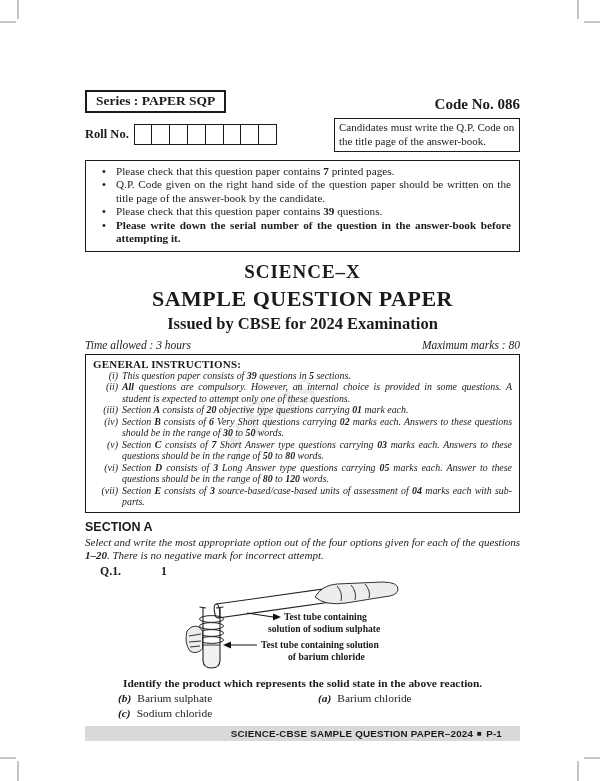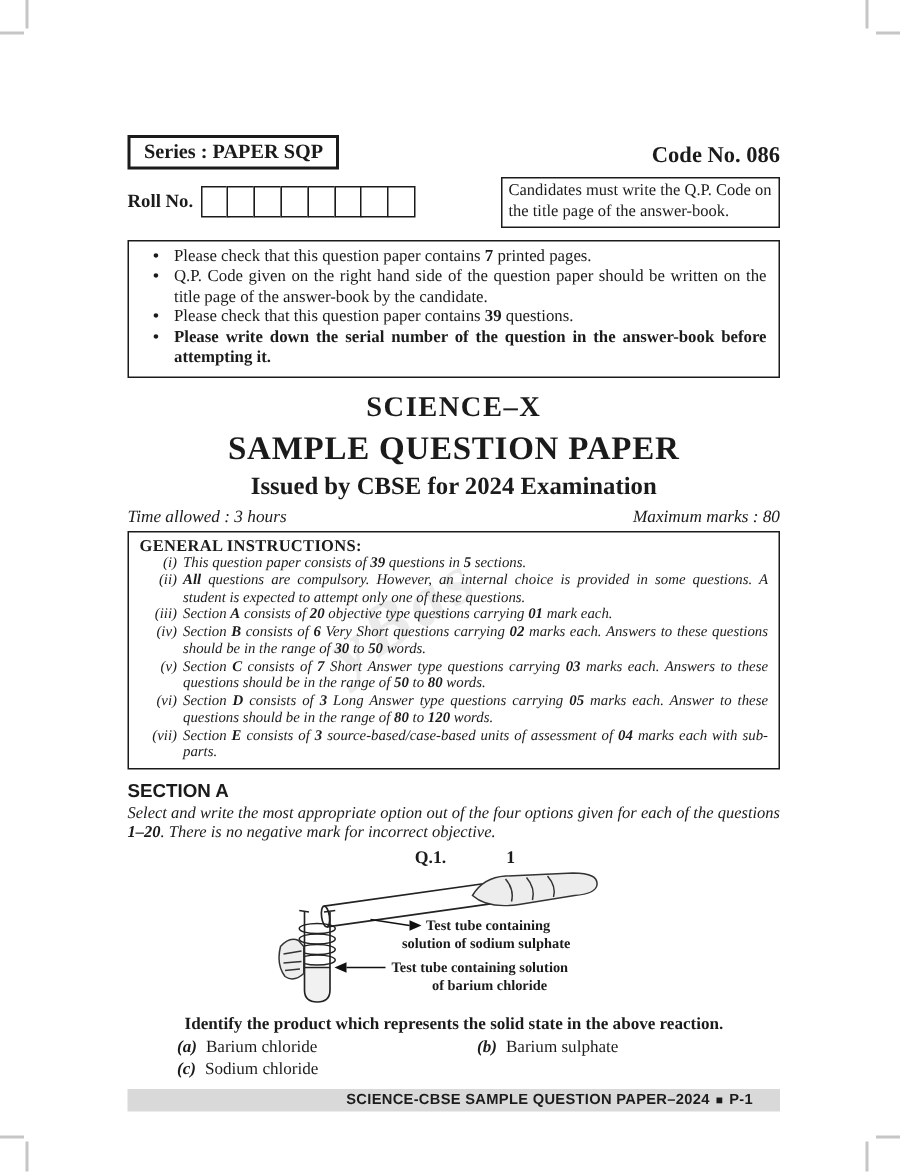--- a/index.html
+++ b/index.html
@@ -50,21 +50,21 @@
   .gibox{border:1.2px solid #1b1b1b;margin-top:3px;padding:3px 7px 4px 7px;}
   .gi-head{font-weight:bold;font-size:11px;letter-spacing:0.2px;}
   .gi-item{display:grid;grid-template-columns:25px 1fr;column-gap:4px;
            font-style:italic;font-size:9.9px;line-height:11.5px;}
   .gi-num{text-align:right;}
   .gi-text{text-align:justify;}
 
   
   .secA{margin-top:7px;font-family:"Liberation Sans",sans-serif;font-weight:bold;font-size:12.5px;}
   .intro{margin-top:2px;font-style:italic;font-size:11px;line-height:13px;text-align:justify;}
-  .q1row{margin-top:2px;display:flex;justify-content:center;font-weight:bold;font-size:11.8px;gap:40px;}
+  .q1row{margin-top:2px;display:flex;justify-content:flex-start;font-weight:bold;font-size:11.8px;gap:40px;}
   .q1row .qlabel{margin-left:15px;}
 
   
   .figure-wrap{position:relative;height:94px;margin-top:1px;font-weight:bold;}
   .figure-wrap svg{position:absolute;left:100px;top:0;}
   .figlabel{font-family:"Liberation Serif",serif;font-size:9.6px;fill:#1b1b1b;}
 
   
   .question{margin-top:3px;margin-left:38px;font-weight:bold;font-size:11.4px;}
   .options{margin-top:2px;margin-left:33px;display:grid;grid-template-columns:200px 1fr;row-gap:1px;
@@ -163,21 +163,21 @@
         <span class="gi-num">(vi)</span>
         <span class="gi-text"><span>Section </span><span class="bseg">D</span><span> consists of </span><span class="bseg">3</span><span> Long Answer type questions carrying </span><span class="bseg">05</span><span> marks each. Answer to these questions should be in the range of </span><span class="bseg">80</span><span> to </span><span class="bseg">120</span><span> words.</span></span>
       </div>
       <div class="gi-item">
         <span class="gi-num">(vii)</span>
         <span class="gi-text"><span>Section </span><span class="bseg">E</span><span> consists of </span><span class="bseg">3</span><span> source-based/case-based units of assessment of </span><span class="bseg">04</span><span> marks each with sub-parts.</span></span>
       </div>
     </div>
 
     <div class="secA">SECTION A</div>
-    <div class="intro"><span>Select and write the most appropriate option out of the four options given for each of the questions </span><span class="bseg">1–20</span><span>. There is no negative mark for incorrect objective.</span></div>
+    <div class="intro"><span>Select and write the most appropriate option out of the four options given for each of the questions </span><span class="bseg">1–20</span><span>. There is no negative mark for incorrect attempt.</span></div>
 
     <div class="q1row">
       <span class="qlabel">Q.1.</span>
       <span>1</span>
     </div>
 
     <div class="figure-wrap">
       <svg width="310" height="94" viewBox="0 0 310 92">
 
         <g transform="rotate(-8 32 30)">
@@ -226,24 +226,24 @@
         </g>
         <text class="figlabel" x="76" y="67">Test tube containing solution</text>
         <text class="figlabel" x="103" y="79">of barium chloride</text>
       </svg>
     </div>
 
     <div class="question">Identify the product which represents the solid state in the above reaction.</div>
 
     <div class="options">
       <div class="opt">
+        <span class="letter">(b)</span><span>Barium sulphate</span>
+      </div>
+      <div class="opt">
         <span class="letter">(a)</span><span>Barium chloride</span>
-      </div>
-      <div class="opt">
-        <span class="letter">(b)</span><span>Barium sulphate</span>
       </div>
       <div class="opt">
         <span class="letter">(c)</span><span>Sodium chloride</span>
       </div>
     </div>
 
     <div class="footerbar">
       <span>SCIENCE-CBSE SAMPLE QUESTION PAPER–2024</span>
       <span class="sq">■</span>
       <span>P-1</span>

